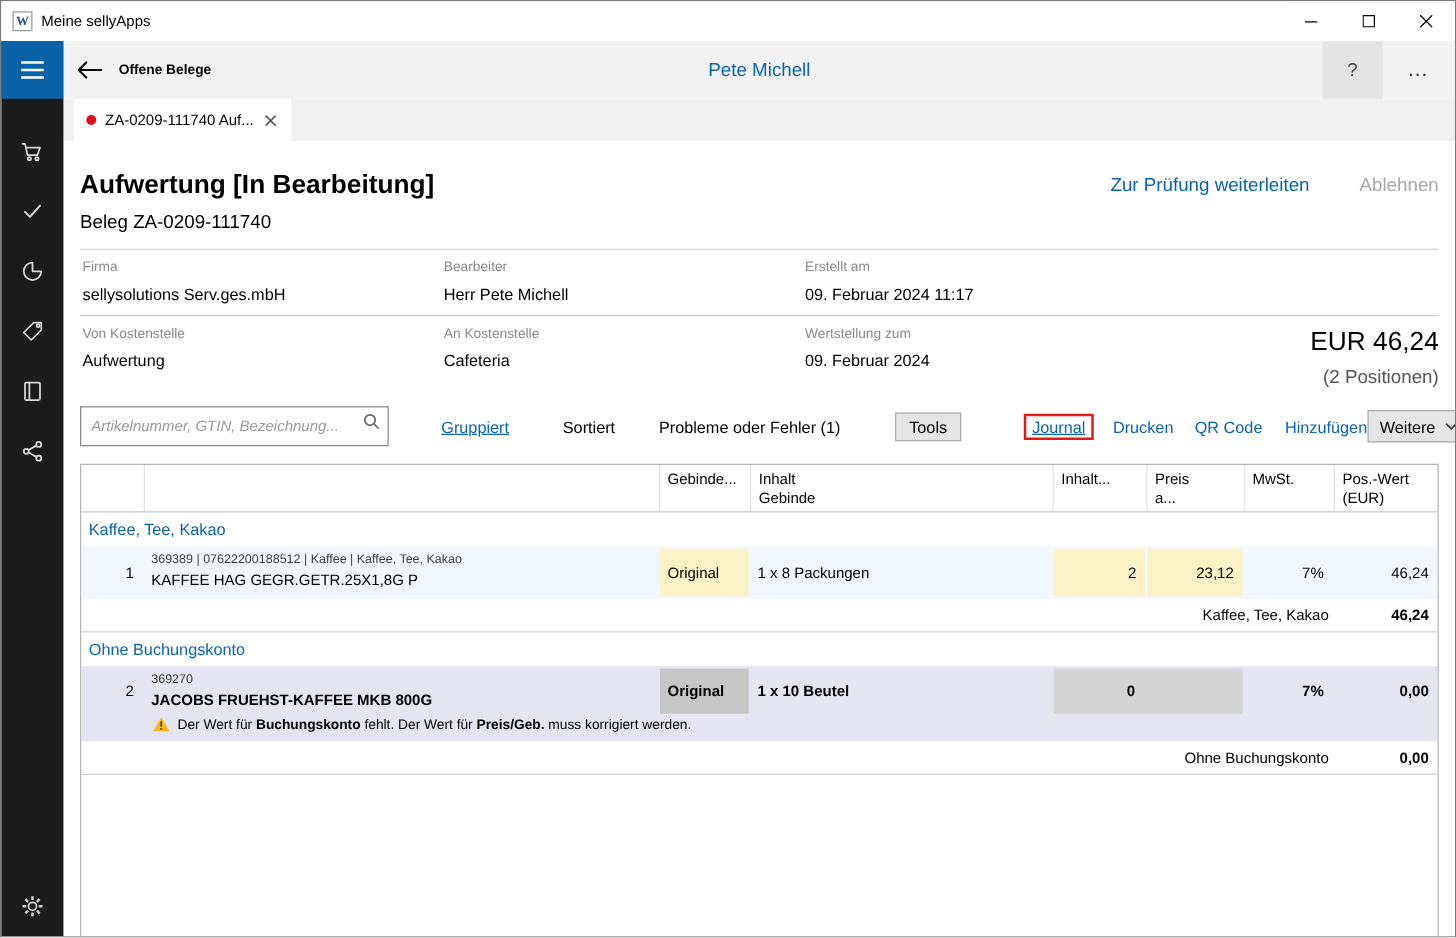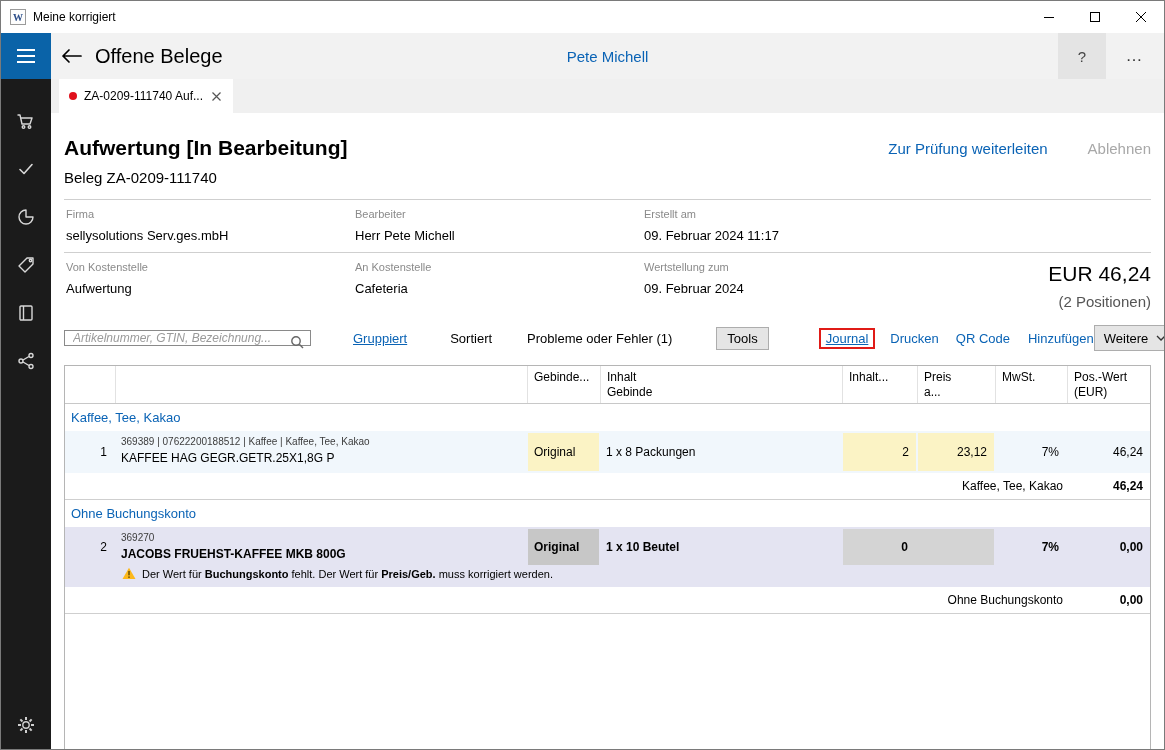--- a/index.html
+++ b/index.html
@@ -21,21 +21,21 @@
   .hamburger span { display:block; width:18px; height:2px; background:#fff; }
   .side-icons { margin-top:18px; display:flex; flex-direction:column; align-items:center; }
   .side-item { width:50px; height:48px; display:flex; align-items:center; justify-content:center; cursor:pointer; }
   .side-bottom { margin-top:auto; }
 
   .main { flex:1; display:flex; flex-direction:column; min-width:0; background:#fff; }
 
   
   .header { height:46px; background:#f2f2f2; display:flex; align-items:center; position:relative; flex:0 0 auto; }
   .back-btn { width:40px; height:46px; display:flex; align-items:center; justify-content:center; background:transparent; border:none; }
-  .page-title { font-size:20px; font-weight:normal; margin-left:4px; }
+  .page-title { font-size:11px; font-weight:bold; margin-left:4px; }
   .header-user { position:absolute; left:50%; transform:translateX(-50%); color:#0a63b5; font-size:15px; cursor:pointer; }
   .header-right { margin-left:auto; display:flex; height:46px; }
   .help-btn { width:48px; height:46px; background:#e4e4e4; border:none; font-size:15px; color:#454545; }
   .more-btn { width:58px; height:46px; background:transparent; border:none; font-size:17px; color:#333; letter-spacing:2px; }
 
   
   .tabstrip { height:34px; background:#f0f0f0; display:flex; align-items:flex-end; padding-left:8px; flex:0 0 auto; }
   .tab { height:34px; background:#fff; display:flex; align-items:center; padding:0 10px; gap:7px; cursor:pointer; }
   .tab-dot { width:8px; height:8px; border-radius:50%; background:#e0101c; flex:0 0 auto; }
   .tab-label { font-size:12px; white-space:nowrap; }
@@ -56,21 +56,21 @@
   .field-row.last { border-bottom:none; }
   .f-label { font-size:11px; color:#8a8a8a; }
   .f-value { font-size:13px; color:#000; margin-top:8px; }
   .totals { position:absolute; right:0; top:62px; text-align:right; }
   .total-amount { font-size:21px; font-weight:normal; }
   .total-pos { font-size:15px; color:#555; margin-top:7px; }
 
   
   .toolbar { margin-top:20px; display:flex; align-items:center; font-size:13px; }
   .search-wrap { position:relative; width:247px; flex:0 0 auto; }
-  .search-input { width:247px; height:16px; border:1px solid #8a8a8a; padding:2px 26px 2px 8px; font-size:12px; font-family:"Liberation Sans", sans-serif; }
+  .search-input { width:247px; height:32px; border:1px solid #8a8a8a; padding:2px 26px 2px 8px; font-size:12px; font-family:"Liberation Sans", sans-serif; }
   .search-input::placeholder { font-style:italic; color:#9a9a9a; }
   .search-icon { position:absolute; right:7px; top:5px; }
   .tb-link { color:#0a63b5; cursor:pointer; white-space:nowrap; }
   .u { text-decoration:underline; }
   .tb-text { color:#000; cursor:pointer; white-space:nowrap; }
   .btn { background:#e5e5e5; border:1px solid #adadad; font-size:13px; padding:3px 10px; font-family:"Liberation Sans", sans-serif; cursor:pointer; }
   .journal-box { border:2px solid #e01b17; padding:1px 5px; margin-left:50px; }
   .more-dd { margin-left:auto; width:92px; height:26px; display:flex; align-items:center; padding:0 9px; gap:8px; }
   .more-dd .lbl { flex:1; text-align:left; }
 
@@ -108,21 +108,21 @@
 
   svg { display:block; }
 </style>
 </head>
 <body>
 
 <div class="window">
 
   <div class="titlebar">
     <div class="app-icon">W</div>
-    <div class="app-title">Meine korrigiert</div>
+    <div class="app-title">Meine sellyApps</div>
     <div class="tb-spacer"></div>
     <button class="win-btn">
       <span>
           <svg width="10" height="10" viewBox="0 0 10 10">
             <path d="M0 5.5h10" stroke="#000" stroke-width="1"></path>
           </svg>
         </span>
     </button>
     <button class="win-btn">
       <span>

